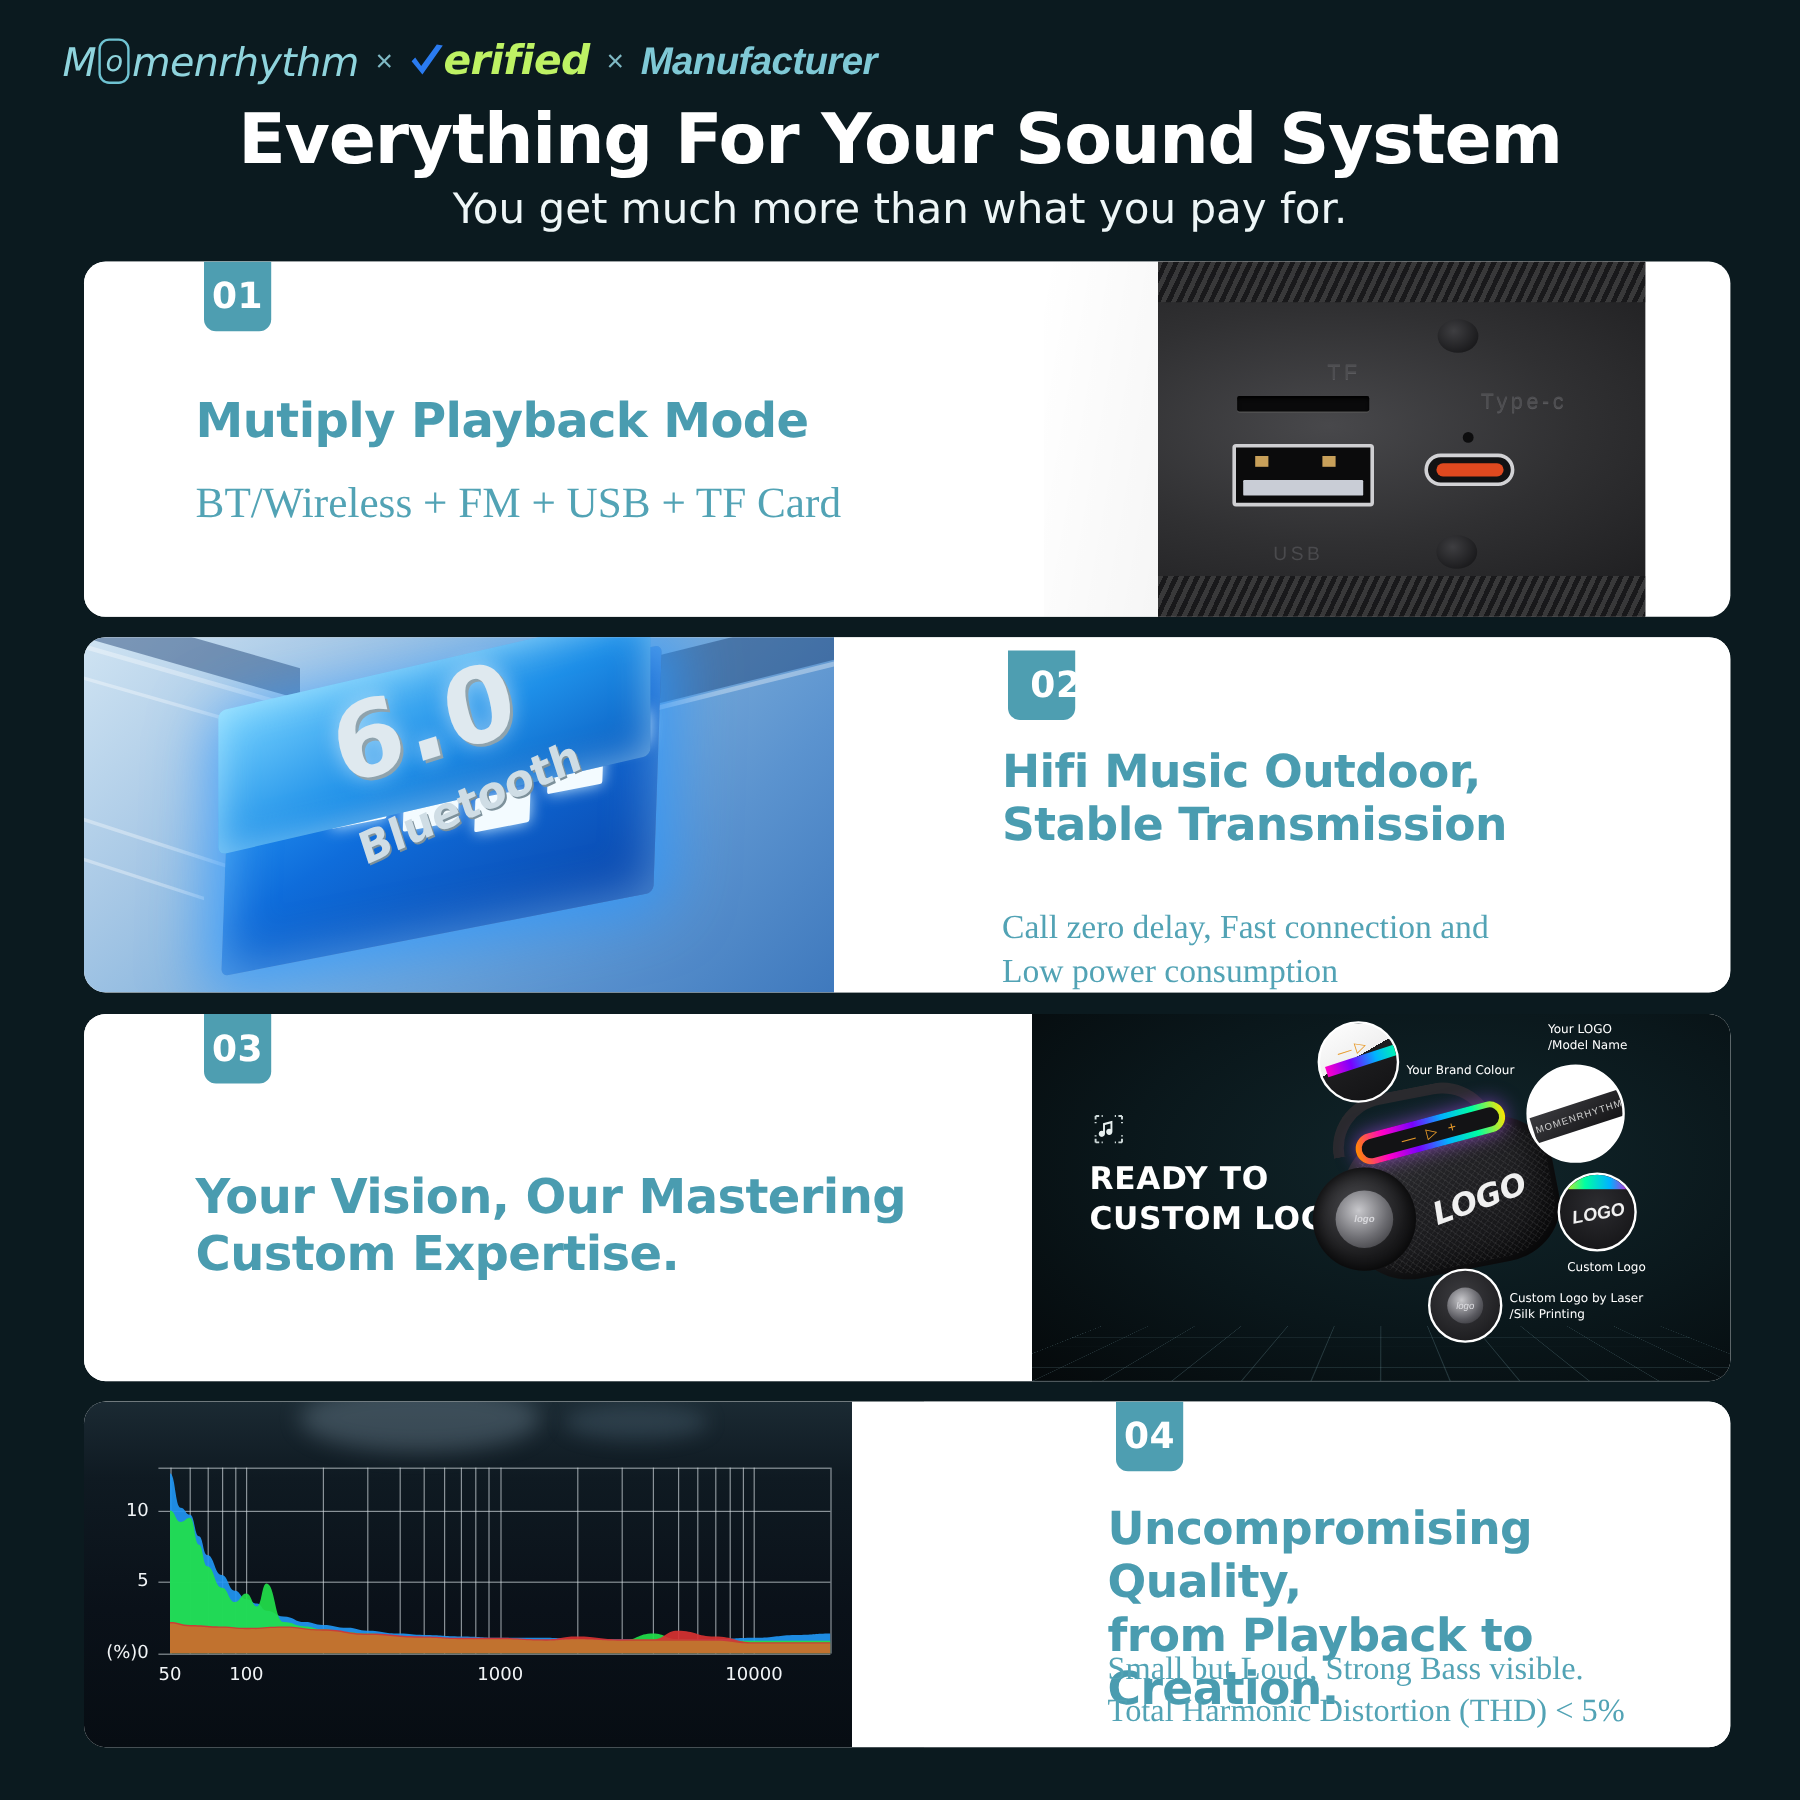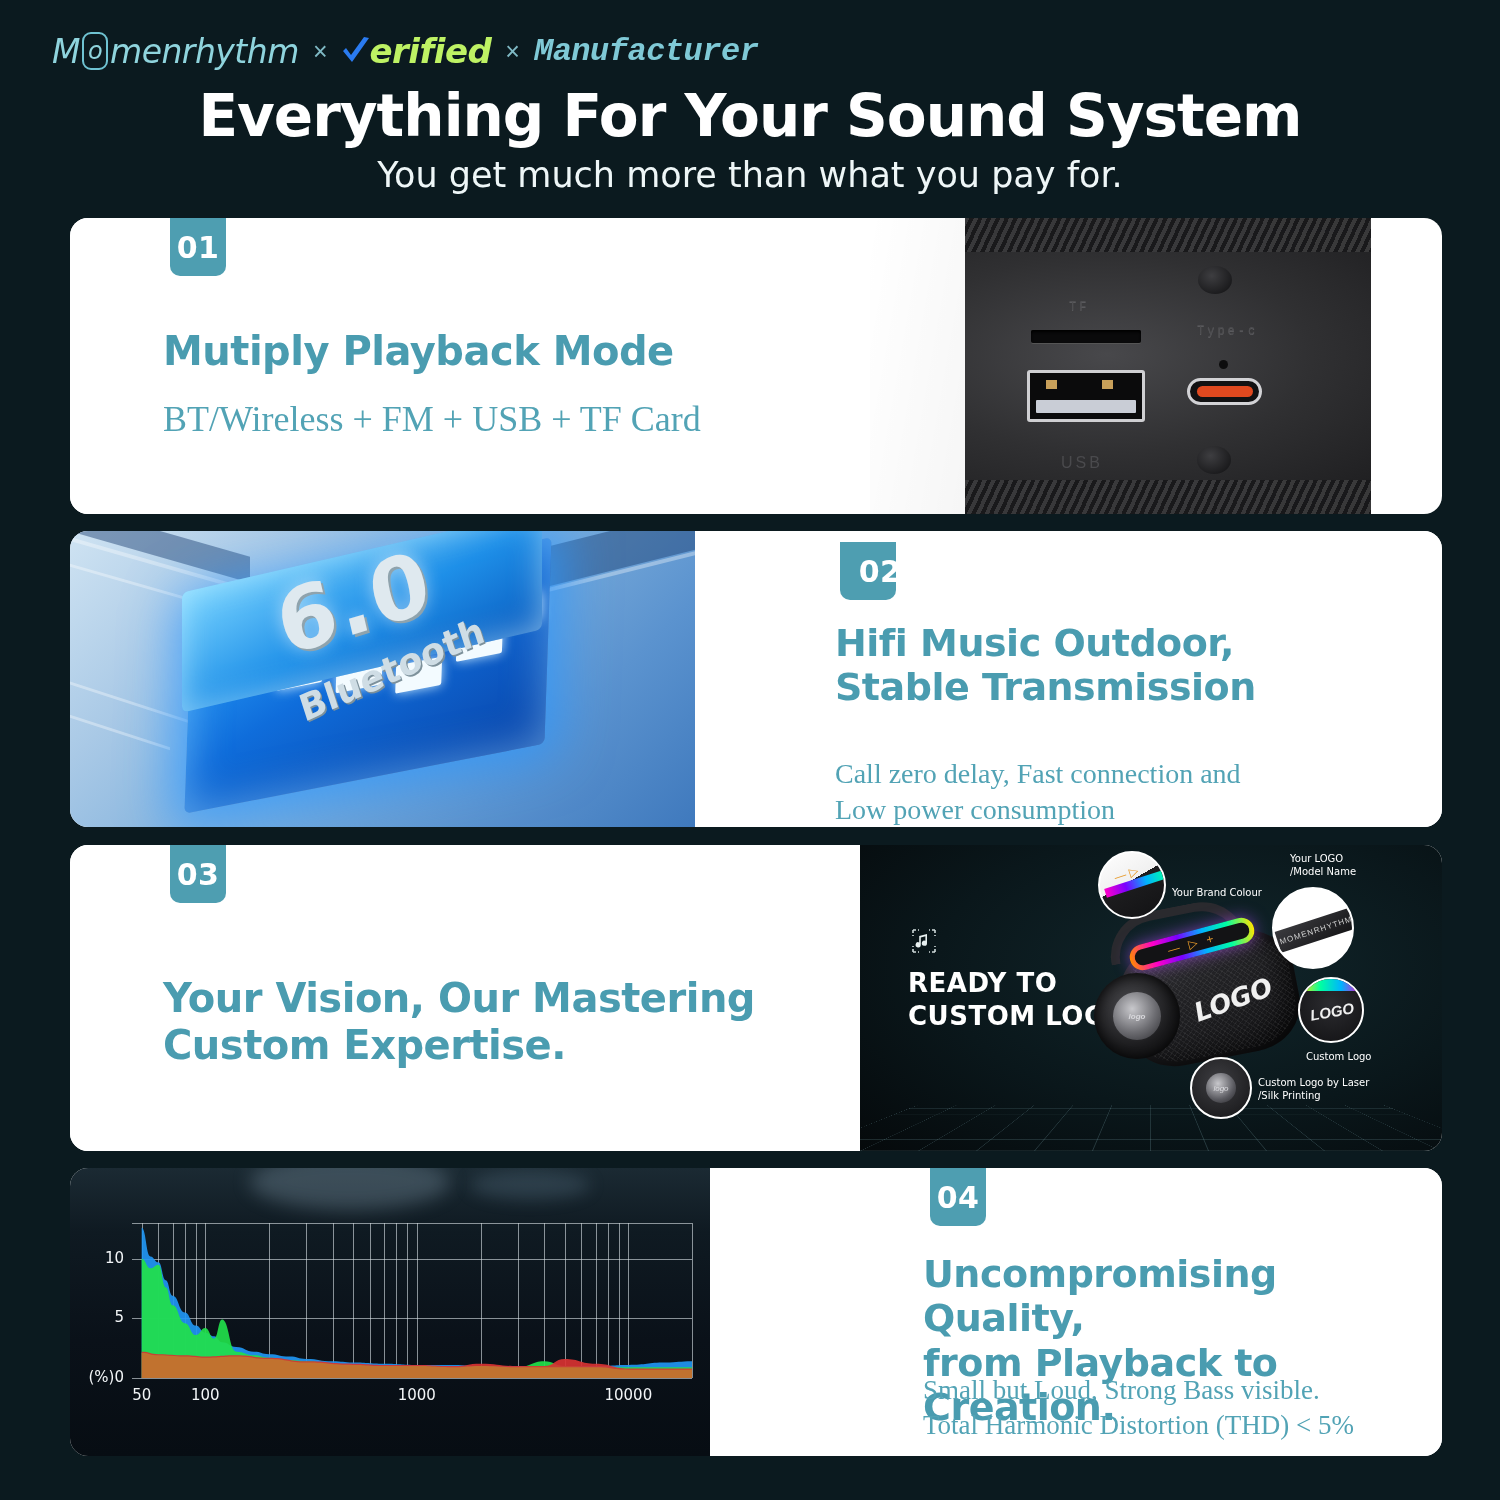--- a/index.html
+++ b/index.html
@@ -37,21 +37,21 @@
     font-family: "DejaVu Sans", sans-serif;
   }
   .check-v {
     position: relative; display: inline-block;
     width: 30px; height: 34px; margin-right: -2px;
   }
   .check-v svg { position: absolute; left: 0; top: 2px; }
   .brand-manu {
     font-size: 32px; font-weight: bold; font-style: italic;
     color: #7fc9d6; letter-spacing: -0.5px;
-    font-family: Liberation Mono, monospace;
+    font-family: Liberation Sans, sans-serif;
   }
 
   
   .main-title {
     position: absolute; left: 0; right: 0; top: 82px;
     text-align: center; color: #ffffff;
     font-size: 58px; font-weight: bold; letter-spacing: -1px;
     font-family: "DejaVu Sans", sans-serif;
   }
   .sub-title {
@@ -114,22 +114,22 @@
       repeating-linear-gradient(115deg, #3a3a3c 0 4px, #19191b 4px 8px),
       repeating-linear-gradient(65deg, #2e2e30 0 4px, #131315 4px 8px);
     opacity: .95;
   }
   .port-texture-top { top: 0; } .port-texture-bot { bottom: 0; }
   .port-inner {
     position: absolute; left: 0; right: 0; top: 34px; bottom: 34px;
     background: radial-gradient(ellipse at 35% 45%, #48484b 0%, #303032 55%, #202022 100%);
   }
   .lbl-tf, .lbl-tc {
-    position: absolute; color: #4e4e51; font-size: 12px; letter-spacing: 3px;
-    font-family: Liberation Mono, monospace; text-shadow: 0 1px 0 #5a5a5d;
+    position: absolute; color: #4e4e51; font-size: 18px; letter-spacing: 3px;
+    font-family: Liberation Sans, sans-serif; text-shadow: 0 1px 0 #5a5a5d; margin-left: 37px;
   }
   .lbl-tf { left: 104px; top: 48px; }
   .lbl-tc { left: 232px; top: 72px; }
   .lbl-usb { position: absolute; left: 96px; bottom: 8px; color: #4a4a4d; font-size: 16px; letter-spacing: 3px; }
   .tf-slot {
     position: absolute; left: 66px; top: 78px; width: 110px; height: 13px;
     background: #0a0a0b; border-radius: 2px;
     box-shadow: inset 0 2px 3px #000, 0 1px 0 #555;
   }
   .usb-port {

